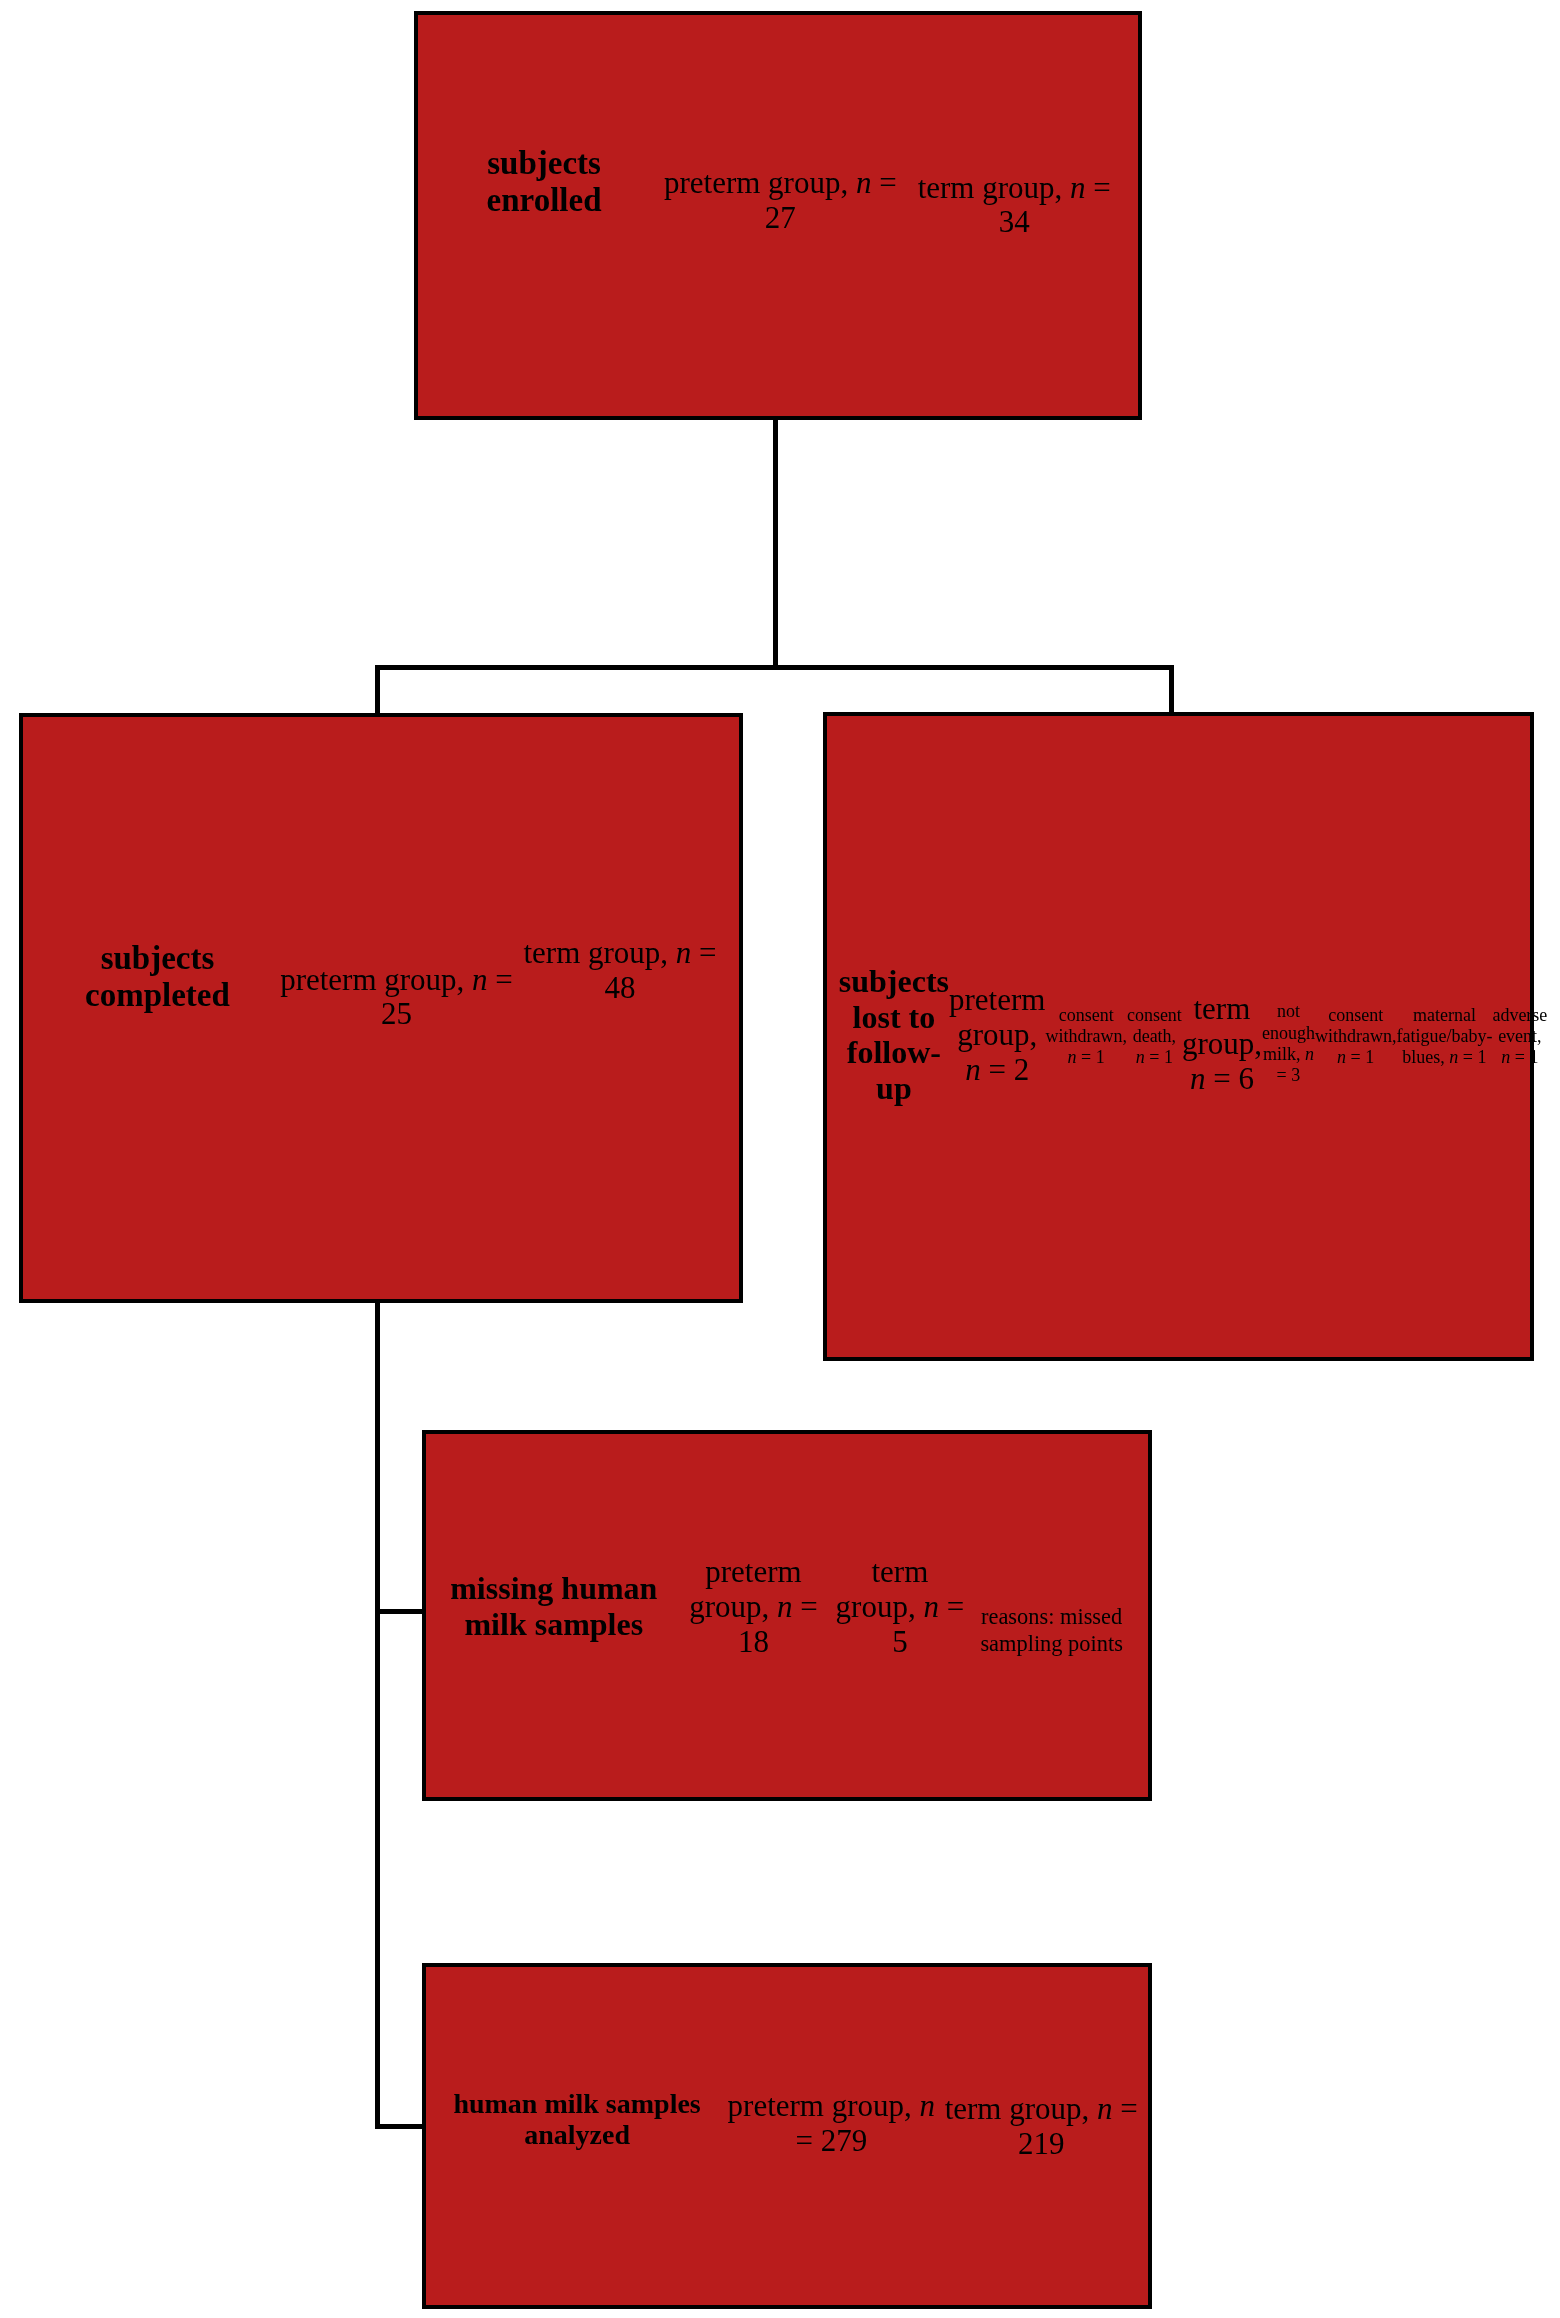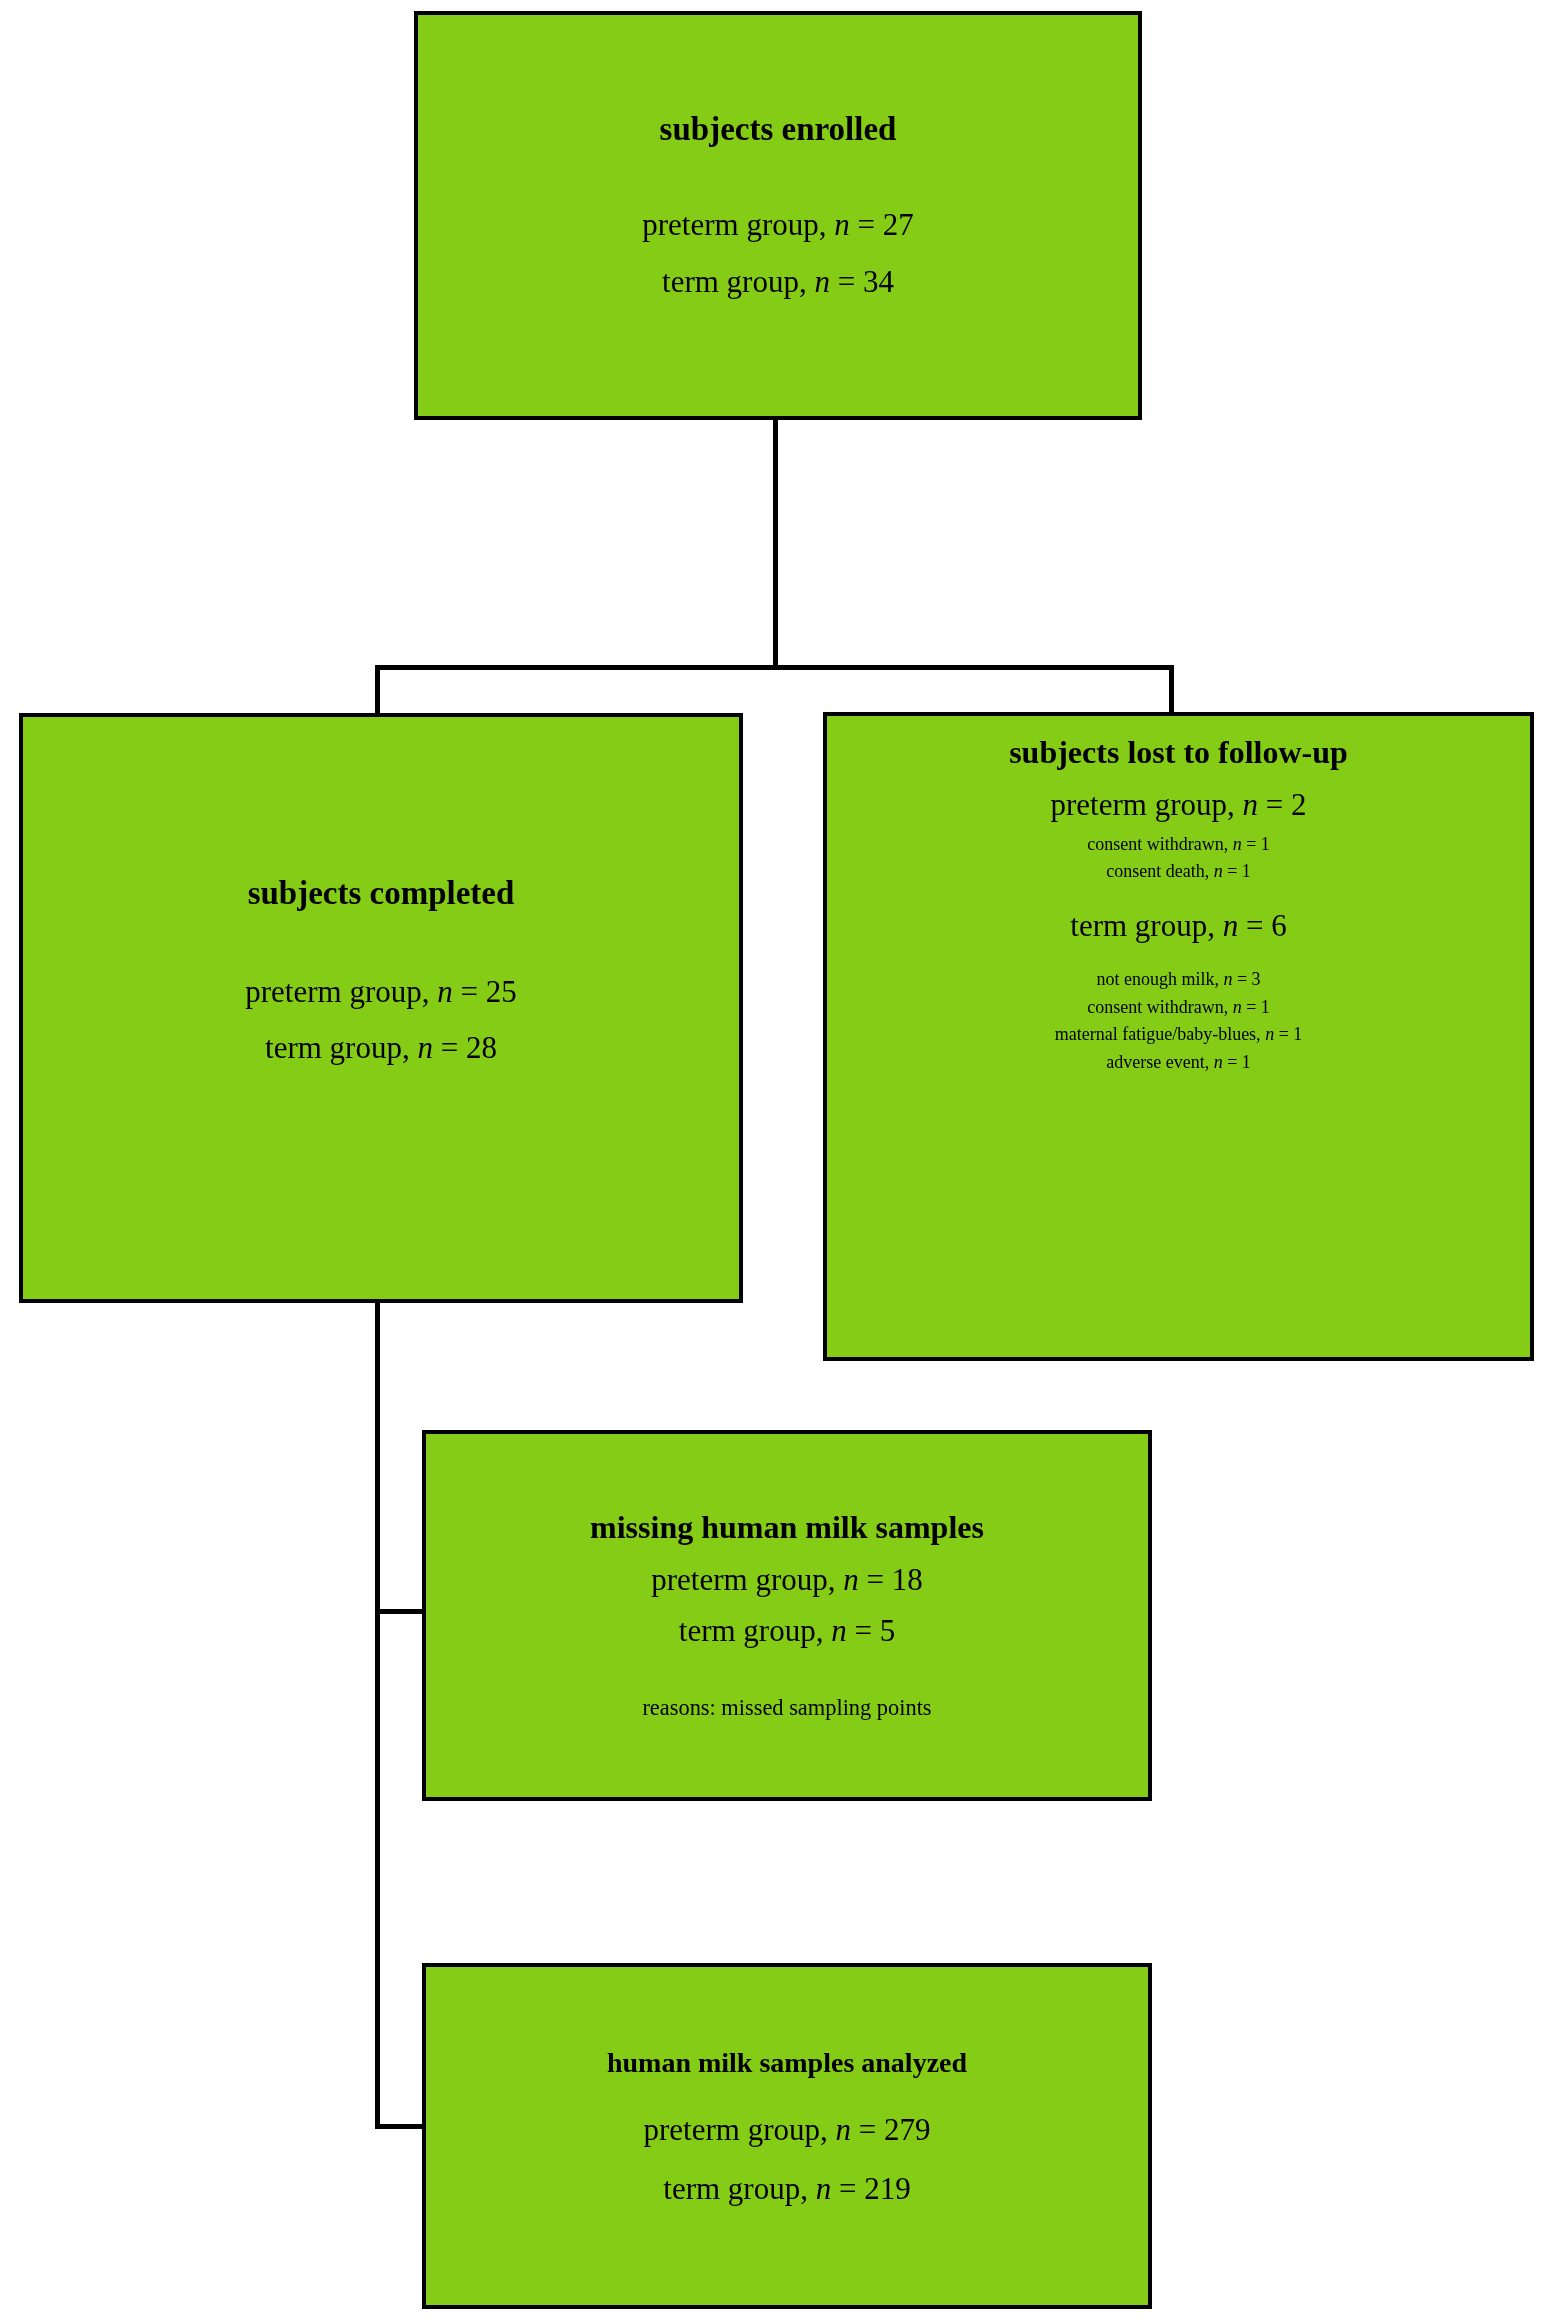--- a/index.html
+++ b/index.html
@@ -20,26 +20,26 @@
     height: 2319px;
     background: #ffffff;
     overflow: hidden;
   }
 
   
   .node {
     position: absolute;
     box-sizing: border-box;
     border: 4.8px solid #000000;
-    background: #84cc16;
+    background: #b91c1c;
     display: flex;
-    flex-direction: column;
+    flex-direction: row;
     align-items: center;
     justify-content: center;
-    text-align: left;
+    text-align: center;
   }
 
   .node-title {
     font-weight: bold;
     line-height: 1.12;
   }
 
   .node-line {
     line-height: 1.12;
   }
@@ -142,21 +142,21 @@
 
   <div class="node" id="node-enrolled">
     <div class="node-title">subjects enrolled</div>
     <div class="node-line"><span>preterm group, </span><span class="ital">n</span><span> = </span><span>27</span></div>
     <div class="node-line"><span>term group, </span><span class="ital">n</span><span> = </span><span>34</span></div>
   </div>
 
   <div class="node" id="node-completed">
     <div class="node-title">subjects completed</div>
     <div class="node-line"><span>preterm group, </span><span class="ital">n</span><span> = </span><span>25</span></div>
-    <div class="node-line"><span>term group, </span><span class="ital">n</span><span> = </span><span>28</span></div>
+    <div class="node-line"><span>term group, </span><span class="ital">n</span><span> = </span><span>48</span></div>
   </div>
 
   <div class="node" id="node-lost">
     <div class="node-title">subjects lost to follow-up</div>
 
     <div class="node-line"><span>preterm group, </span><span class="ital">n</span><span> = </span><span>2</span></div>
     <div class="node-sub"><span>consent withdrawn, </span><span class="ital">n</span><span> = </span><span>1</span></div>
     <div class="node-sub"><span>consent death, </span><span class="ital">n</span><span> = </span><span>1</span></div>
 
     <div class="node-line grp-gap"><span>term group, </span><span class="ital">n</span><span> = </span><span>6</span></div>

